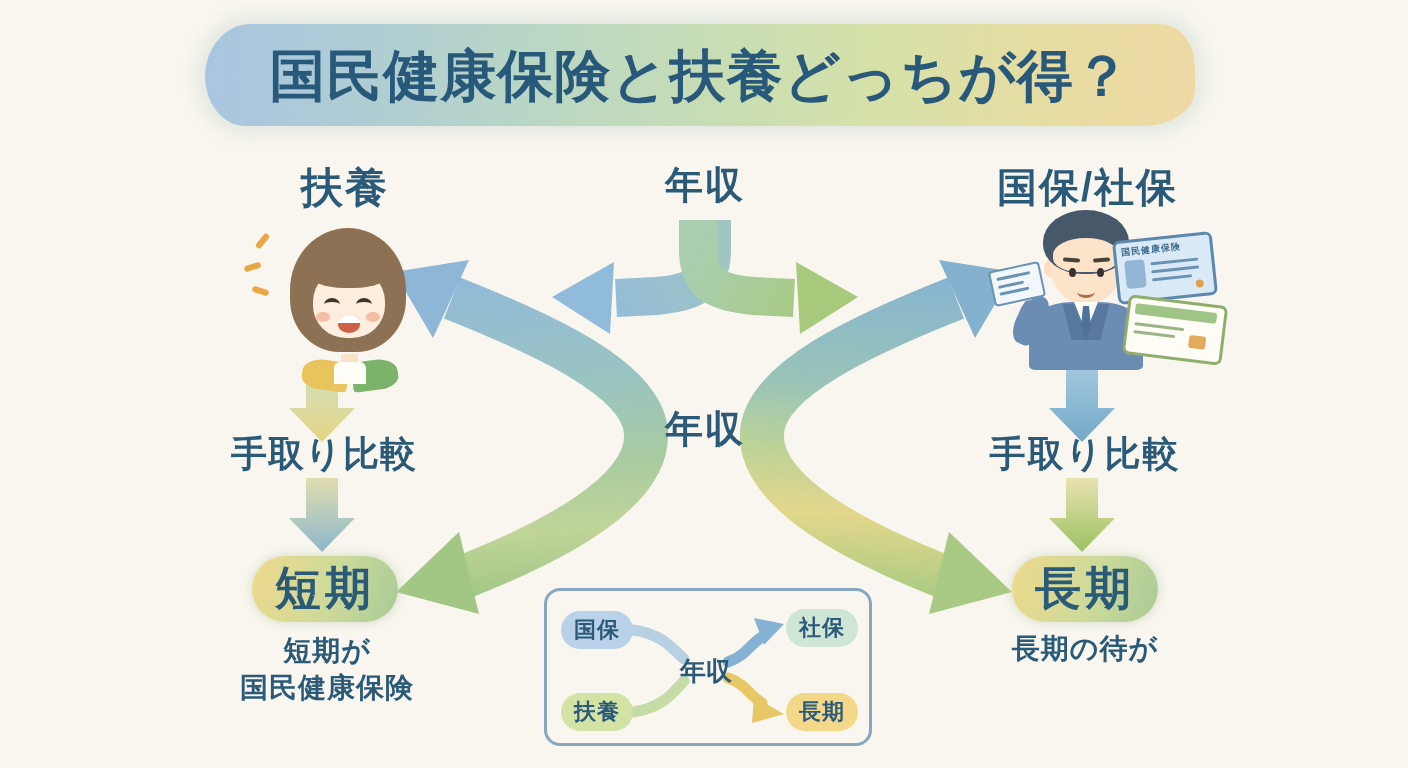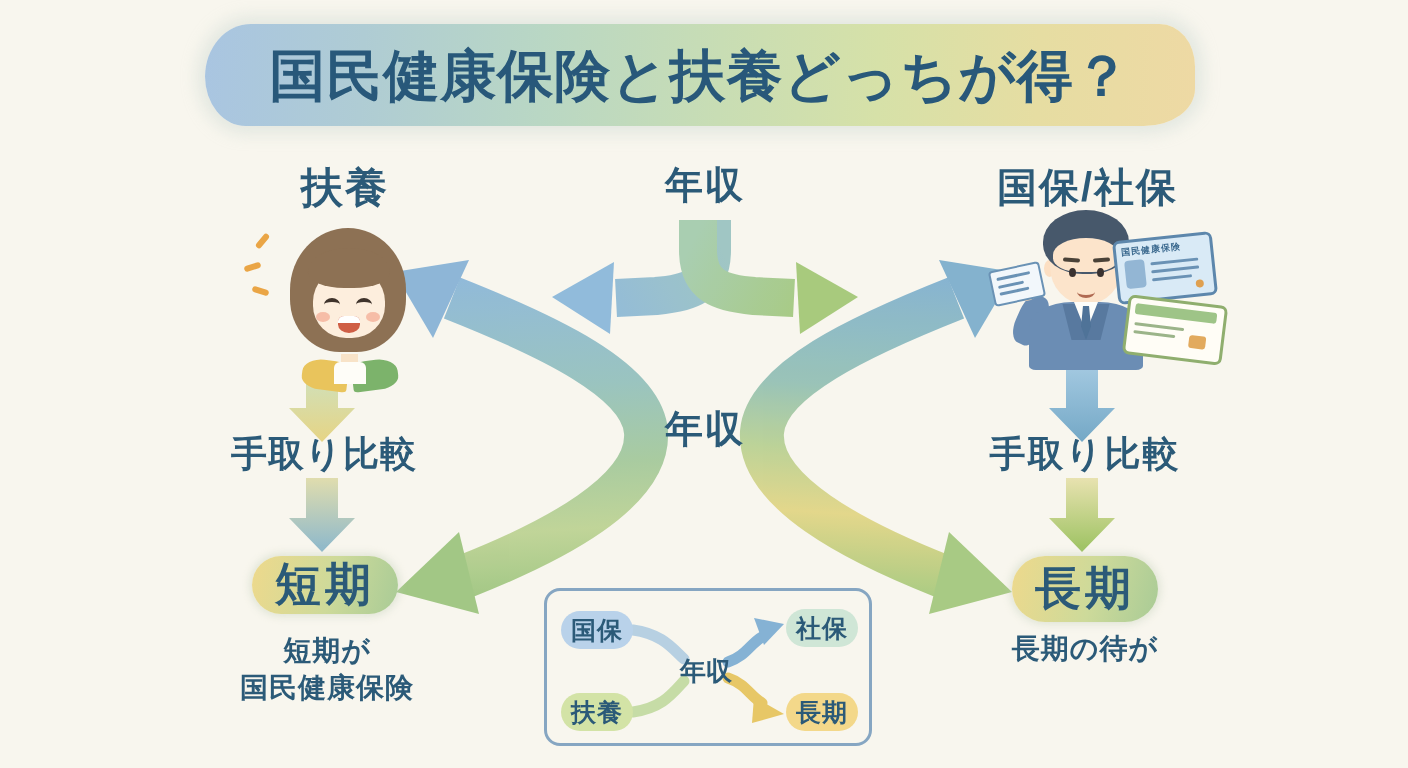--- a/index.html
+++ b/index.html
@@ -24,21 +24,21 @@
   .pill{border-radius:36px;display:flex;align-items:center;justify-content:center;
     font-size:46px;font-weight:700;color:#2b5a78;letter-spacing:4px;
     background:linear-gradient(105deg,#eed98c 0%,#cdda9a 55%,#a9cb96 100%);
     box-shadow:0 0 8px 2px rgba(190,205,180,.45);}
   .note{font-size:28px;line-height:37px;letter-spacing:1px;}
 
   
   .diag-box{left:544px;top:588px;width:322px;height:152px;border:3px solid #86a6c2;border-radius:16px;}
   .diag-title{font-size:40px;letter-spacing:2px;background:#f8f6ee;padding:0 12px;}
   .mini-pill{border-radius:19px;display:flex;align-items:center;justify-content:center;
-    font-size:25px;font-weight:700;color:#2b5a78;letter-spacing:1px;}
+    font-size:22px;font-weight:700;color:#2b5a78;letter-spacing:1px;}
 
   
   .woman{left:250px;top:222px;width:160px;height:160px;}
   .w-hair{left:40px;top:6px;width:116px;height:124px;background:#8d7154;border-radius:54% 54% 46% 46%;}
   .w-face{left:63px;top:46px;width:72px;height:70px;background:#fdeedd;border-radius:48% 48% 46% 46%;}
   .w-fringe{left:58px;top:26px;width:82px;height:40px;background:#8d7154;border-radius:50% 50% 45% 45%/62% 62% 40% 40%;}
   .w-eye{width:16px;height:9px;border-top:4px solid #3f332b;border-radius:50%;}
   .w-blush{width:14px;height:10px;background:#f4b49e;border-radius:50%;opacity:.85;}
   .w-mouth{left:88px;top:94px;width:22px;height:17px;background:#cf5f46;border-radius:30% 30% 50% 50%;overflow:hidden;}
   .w-teeth{left:0;top:0;width:22px;height:7px;background:#fff;}
@@ -217,21 +217,21 @@
     </div>
     <div class="abs card2">
       <div class="abs c2-stripe"></div>
       <div class="abs c2-line" style="left:6px;top:24px;width:50px;"></div>
       <div class="abs c2-line" style="left:6px;top:32px;width:42px;"></div>
       <div class="abs c2-chip"></div>
     </div>
   </div>
 
   <div class="abs ink ctr" style="left:224px;top:430px;width:200px;font-size:36px;letter-spacing:1px;font-weight:700;">手取り比較</div>
-  <div class="abs pill" style="left:252px;top:556px;width:146px;height:58px;">短期</div>
+  <div class="abs pill" style="left:252px;top:556px;width:146px;height:66px;">短期</div>
   <div class="abs note ink ctr" style="left:222px;top:606px;width:210px;margin-top:26px;">
     <div>短期が</div>
     <div>国民健康保険</div>
   </div>
 
   <div class="abs ink ctr" style="left:985px;top:430px;width:200px;font-size:36px;letter-spacing:2px;font-weight:700;">手取り比較</div>
   <div class="abs pill" style="left:1012px;top:556px;width:146px;height:66px;">長期</div>
   <div class="abs note ink ctr" style="left:965px;top:630px;width:240px;">
     <div>長期の待が</div>
   </div>

